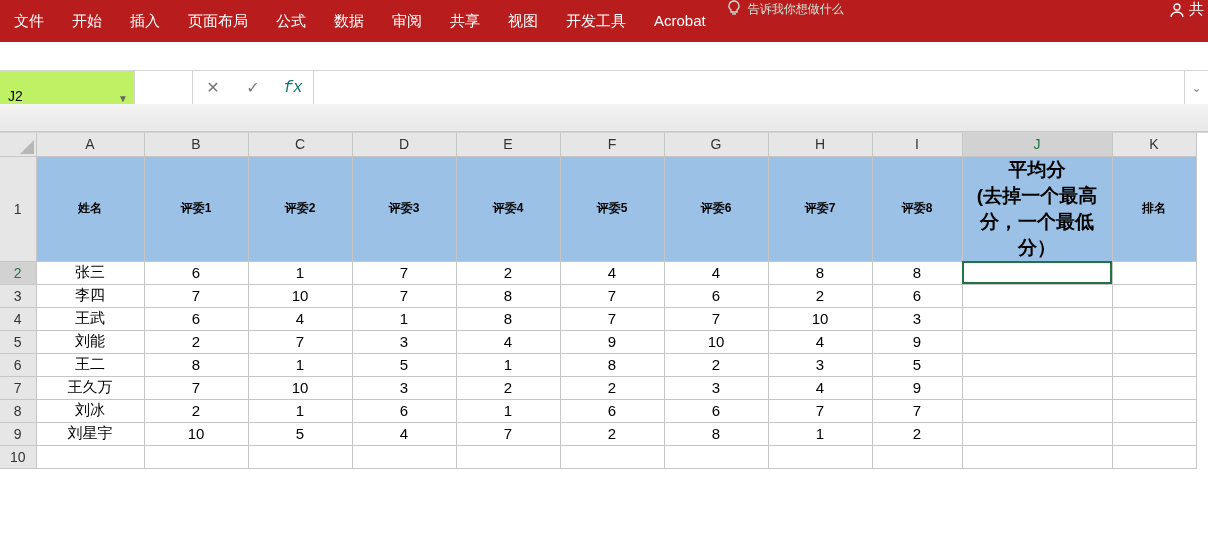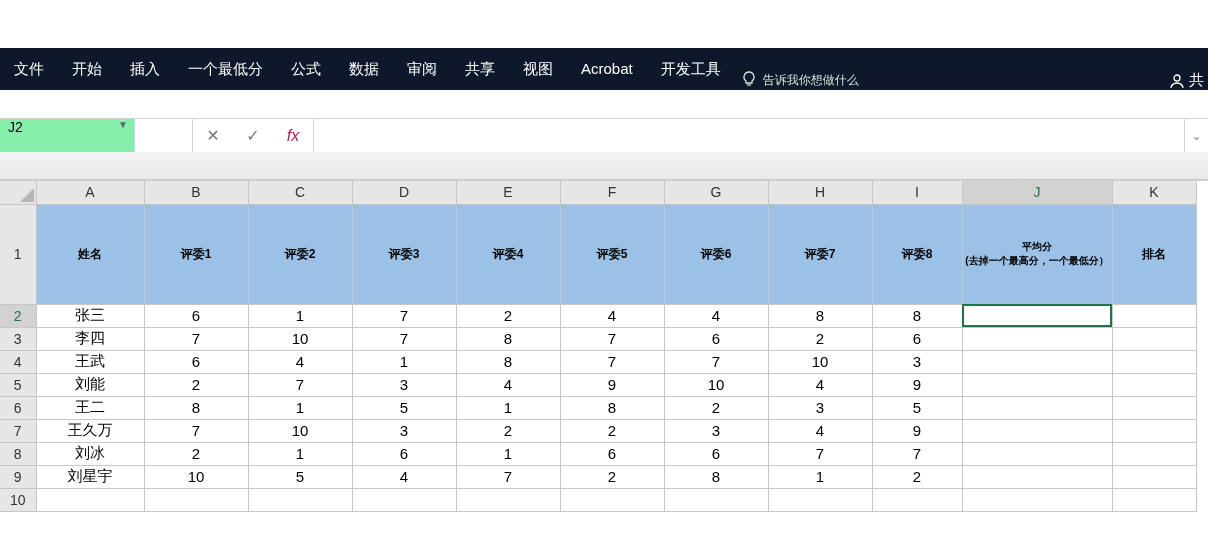--- a/index.html
+++ b/index.html
@@ -1,31 +1,31 @@
 <!DOCTYPE html>
 <html><head>
 <meta charset="utf-8">
 <style>
   * { box-sizing: border-box; margin: 0; padding: 0; }
   html, body { width: 1208px; height: 541px; font-family: "Microsoft YaHei", "SimSun", Arial, sans-serif; background: #fff; overflow: hidden; }
   
-  .ribbon { background: #0f172a; height: 42px; display: flex; align-items: flex-end; color: #fff; font-size: 15px; margin-top: 48px; }
+  .ribbon { background: #b91c1c; height: 42px; display: flex; align-items: flex-start; color: #fff; font-size: 15px; }
   .ribbon .tab { padding: 0 14px; height: 42px; line-height: 42px; cursor: pointer; white-space: nowrap; }
   .ribbon .tell-me { display: flex; align-items: center; margin-left: 6px; color: #d0e6d9; font-size: 12px; }
   .ribbon .tell-me .bulb { margin-right: 6px; }
   .ribbon .share { margin-left: auto; margin-right: 4px; display: flex; align-items: center; }
   .ribbon .share svg { margin-right: 4px; }
 
   .fbar-wrap { background: #fff; border-bottom: 1px solid #d4d4d4; padding-top: 28px; }
   .fbar { height: 34px; display: flex; align-items: stretch; border-top: 1px solid #d4d4d4; }
-  .namebox { width: 135px; border-right: 1px solid #d4d4d4; display: flex; align-items: flex-start; padding: 0 8px; font-size: 14px; position: relative; background:#86efac; }
+  .namebox { width: 135px; border-right: 1px solid #d4d4d4; display: flex; align-items: flex-end; padding: 0 8px; font-size: 14px; position: relative; background:#bef264; }
   .namebox .dd { position: absolute; right: 6px; color: #666; font-size: 10px; }
   .fx-btns { display: flex; align-items: center; border-right: 1px solid #d4d4d4; background:#fff; }
   .fx-btn { width: 40px; display:flex; align-items:center; justify-content:center; color:#777; font-size:16px; cursor:pointer; }
-  .fx-btn.fx { font-style: italic; font-family: Liberation Sans, sans-serif; color:#be185d; }
+  .fx-btn.fx { font-style: italic; font-family: Liberation Mono, monospace; color:#0f766e; }
   .formula-input { flex: 1; display:flex; align-items:center; padding: 0 8px; font-size:14px; background:#fff; }
   .fbar-expand { width: 24px; display:flex; align-items:center; justify-content:center; color:#888; border-left:1px solid #d4d4d4; cursor:pointer; font-size:12px;}
   .fbar-shadow { height: 28px; background: linear-gradient(#f3f3f3, #e9e9e9); border-bottom:1px solid #c8c8c8; }
 
   .sheet-area { position: relative; overflow:auto; background:#fff; }
   table.sheet { border-collapse: collapse; table-layout: fixed; }
   .sheet th, .sheet td { border: 1px solid #c6c6c6; height: 23px; font-size: 15px; text-align: center; vertical-align: middle; background:#fff; }
   .sheet th.corner { background:#e6e6e6; width:36px; border-top:none; border-left:none;}
   .sheet th.colhdr { background:#e6e6e6; font-weight: normal; color:#333; height:22px; font-size:14px;}
   .sheet th.rowhdr { background:#e6e6e6; font-weight: normal; color:#333; width:36px; font-size:14px;}
@@ -41,28 +41,28 @@
   .sheet th.colhdr.sel, .sheet th.rowhdr.sel { background:#d2d2d2; color:#217346; }
   .corner svg { display:block; }
 </style>
 </head>
 <body>
 
 <div class="ribbon">
   <div class="tab">文件</div>
   <div class="tab">开始</div>
   <div class="tab">插入</div>
-  <div class="tab">一个最低分</div>
+  <div class="tab">页面布局</div>
   <div class="tab">公式</div>
   <div class="tab">数据</div>
   <div class="tab">审阅</div>
   <div class="tab">共享</div>
   <div class="tab">视图</div>
+  <div class="tab">开发工具</div>
   <div class="tab">Acrobat</div>
-  <div class="tab">开发工具</div>
   <div class="tell-me">
     <span class="bulb">
       <svg width="16" height="16" viewBox="0 0 16 16">
           <path d="M8 1a5 5 0 00-3 9v2h6v-2a5 5 0 00-3-9z" fill="none" stroke="#d0e6d9" stroke-width="1.3"></path>
           <line x1="6" y1="14" x2="10" y2="14" stroke="#d0e6d9" stroke-width="1.3"></line>
         </svg>
     </span>
     <span>告诉我你想做什么</span>
   </div>
   <div class="share">
@@ -131,21 +131,21 @@
     <th class="rowhdr">1</th>
     <td>姓名</td>
     <td>评委1</td>
     <td>评委2</td>
     <td>评委3</td>
     <td>评委4</td>
     <td>评委5</td>
     <td>评委6</td>
     <td>评委7</td>
     <td>评委8</td>
-    <td style="white-space:pre-line; font-size:10px;">平均分
+    <td style="white-space:pre-line; font-size:19px;">平均分
 (去掉一个最高分，一个最低分）</td>
     <td>排名</td>
   </tr>
   <tr>
     <th class="rowhdr sel">2</th>
     <td>张三</td>
     <td>6</td>
     <td>1</td>
     <td>7</td>
     <td>2</td>

